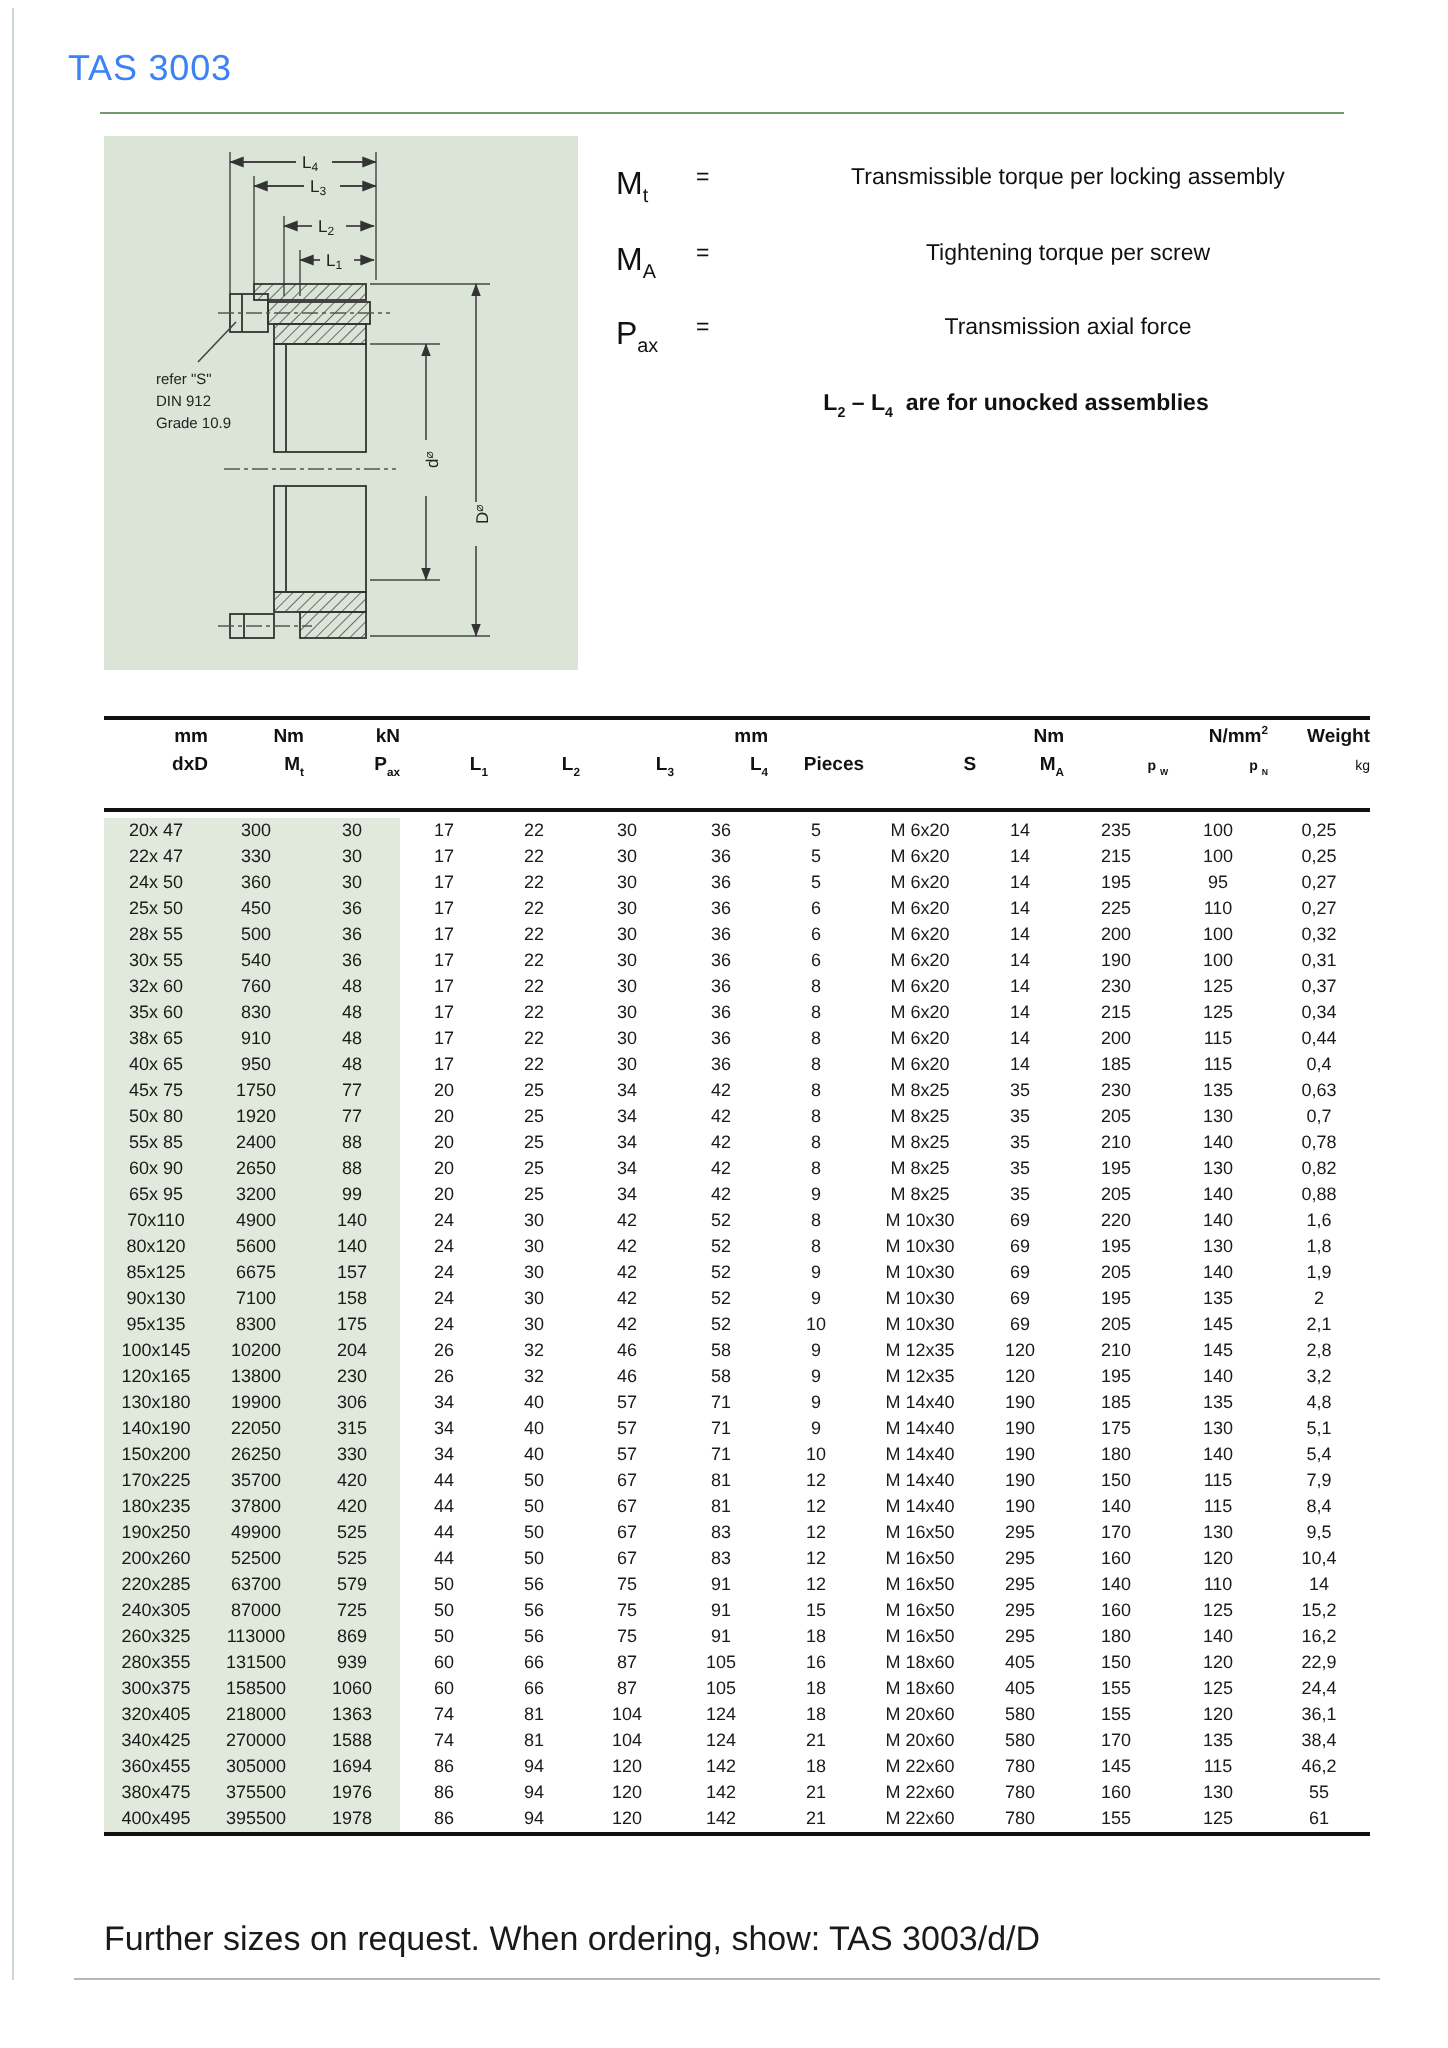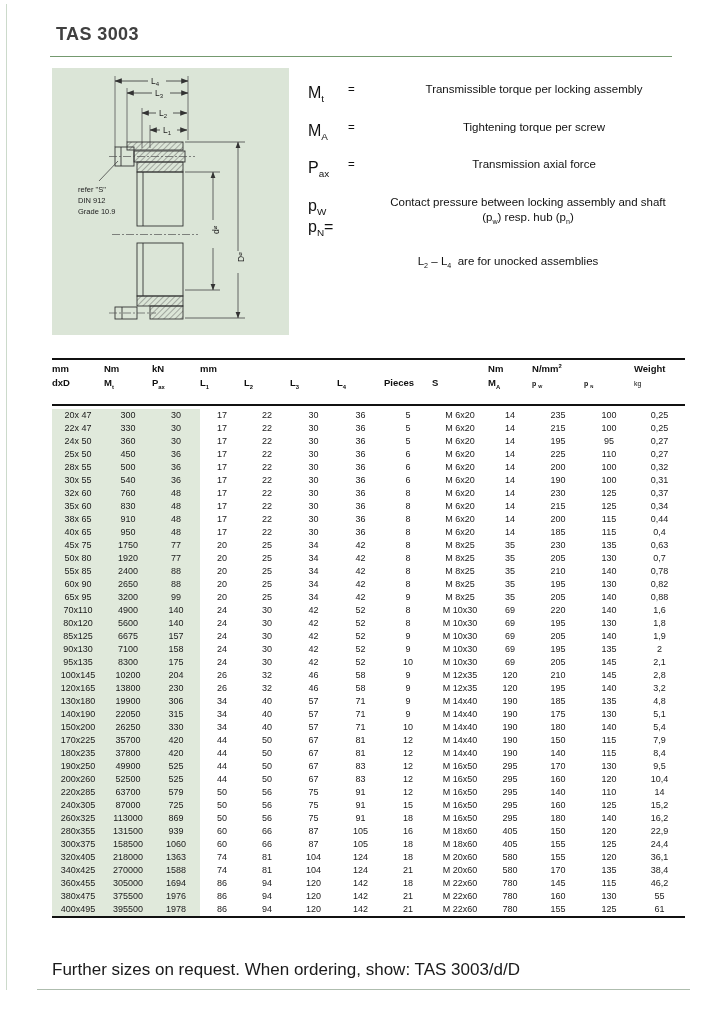--- a/index.html
+++ b/index.html
@@ -8,42 +8,42 @@
     position: relative;
     width: 724px; height: 1024px;
     background: #ffffff;
     font-family: "Liberation Sans", "DejaVu Sans", sans-serif;
     color: #1a1a1a;
     overflow: hidden;
   }
   .frame-left { position:absolute; left:6px; top:4px; width:1px; height:986px; background:#ccdacb; }
   .footer-rule { position:absolute; left:37px; top:989px; width:653px; height:1px; background:#aebdae; }
 
-  .title { position:absolute; left:56px; top:24px; font-size:18px; font-weight:bold; color:#404040; letter-spacing:.4px; }
+  .title { position:absolute; left:34px; top:24px; font-size:18px; font-weight:normal; color:#3b82f6; letter-spacing:.4px; }
   .title-rule { position:absolute; left:50px; top:56px; width:622px; height:1px; background:#74996f; }
 
   .panel { position:absolute; left:52px; top:68px; width:237px; height:267px; background:#dbe5d7; }
   .panel svg { display:block; }
   .dimtxt { font-size:8.5px; fill:#222; font-family:"Liberation Sans","DejaVu Sans",sans-serif; }
   .dimsub { font-size:6px; }
   .notetxt { font-size:7.5px; fill:#222; font-family:"Liberation Sans","DejaVu Sans",sans-serif; }
 
   .legend { position:absolute; left:308px; top:82px; width:400px; font-size:11.5px; color:#111; }
   .leg-item { display:flex; margin-bottom:16px; line-height:1.35; }
-  .leg-item.last { margin-bottom:0; }
+  .leg-item.last { margin-bottom:0;font-weight:bold; }
   .leg-sym { flex:0 0 40px; font-size:16px; }
   .leg-eq { flex:0 0 12px; }
   .leg-txt { flex:1;text-align:center; }
   sub { font-size:0.62em; line-height:0; }
   sup { font-size:0.62em; line-height:0; }
 
   .table-wrap { position:absolute; left:52px; top:358px; width:633px; }
   table { width:100%; border-collapse:collapse; table-layout:fixed;
           border-top:2.5px solid #111; border-bottom:2.5px solid #111; }
-  thead th { font-weight:bold; color:#111; text-align:left; }
+  thead th { font-weight:bold; color:#111; text-align:right; }
   .unit-row th { font-size:9.5px; height:16px; vertical-align:bottom; padding-bottom:1px; }
   .sym-row th  { font-size:9.5px; height:20px; vertical-align:top; padding-top:2px; padding-bottom:16px;
                  border-bottom:2.5px solid #111; }
   .sym-row th.tiny { font-size:7px; font-weight:bold; padding-top:5px; }
   .sym-row th.tiny-n { font-size:7px; font-weight:normal; padding-top:5px; }
   tbody td { font-size:9px; height:13px; line-height:13px; text-align:center; padding:0; color:#1a1a1a; white-space:nowrap; }
   tbody tr.gap td { height:4px; line-height:4px; background:#fff; }
   tbody td.hl { background:#e0e9db; }
 
   .footer-note { position:absolute; left:52px; top:960px; font-size:17px; color:#1a1a1a; }
@@ -142,27 +142,20 @@
     </div>
     <div class="leg-item">
       <span class="leg-sym"><span>M</span><sub>A</sub></span>
       <span class="leg-eq">=</span>
       <span class="leg-txt">Tightening torque per screw</span>
     </div>
     <div class="leg-item">
       <span class="leg-sym"><span>P</span><sub>ax</sub></span>
       <span class="leg-eq">=</span>
       <span class="leg-txt">Transmission axial force</span>
-    </div>
-    <div class="leg-item">
-      <span class="leg-sym"><span>p</span><sub>W</sub> <span>p</span><sub>N</sub><span>=</span></span>
-      <span class="leg-txt">
-        <span>Contact pressure between locking assembly and shaft</span><br>
-        <span>(p</span><sub>w</sub><span>) resp. hub (p</span><sub>n</sub><span>)</span>
-      </span>
     </div>
     <div class="leg-item last">
       <span class="leg-txt"><span>L</span><sub>2</sub> <span>–</span> <span>L</span><sub>4</sub>&nbsp; <span>are for unocked assemblies</span></span>
     </div>
   </div>
 
   <div class="table-wrap">
     <table>
       <colgroup>
         <col style="width:52px">

